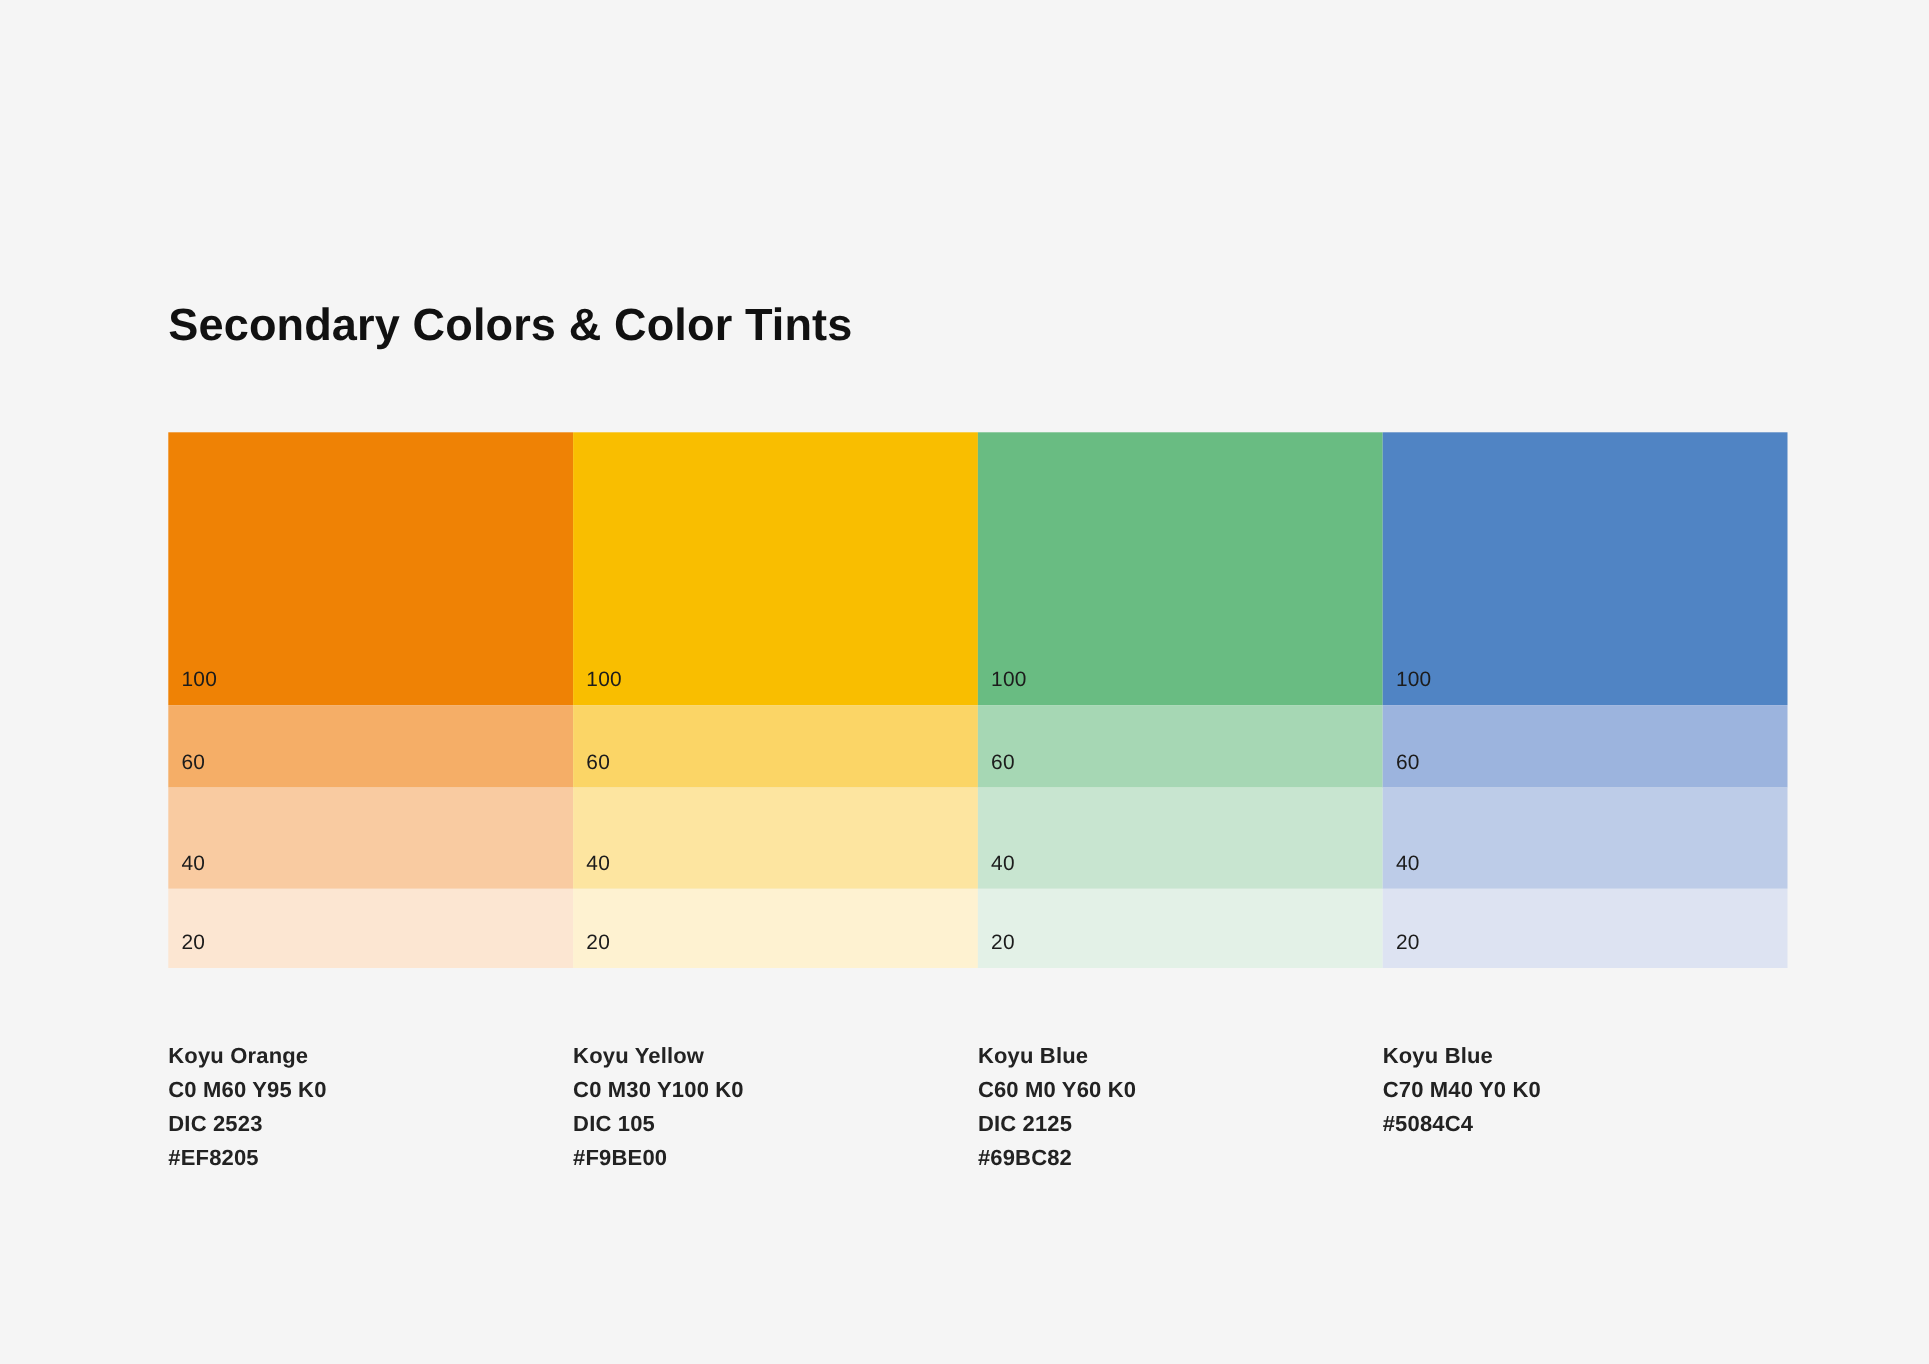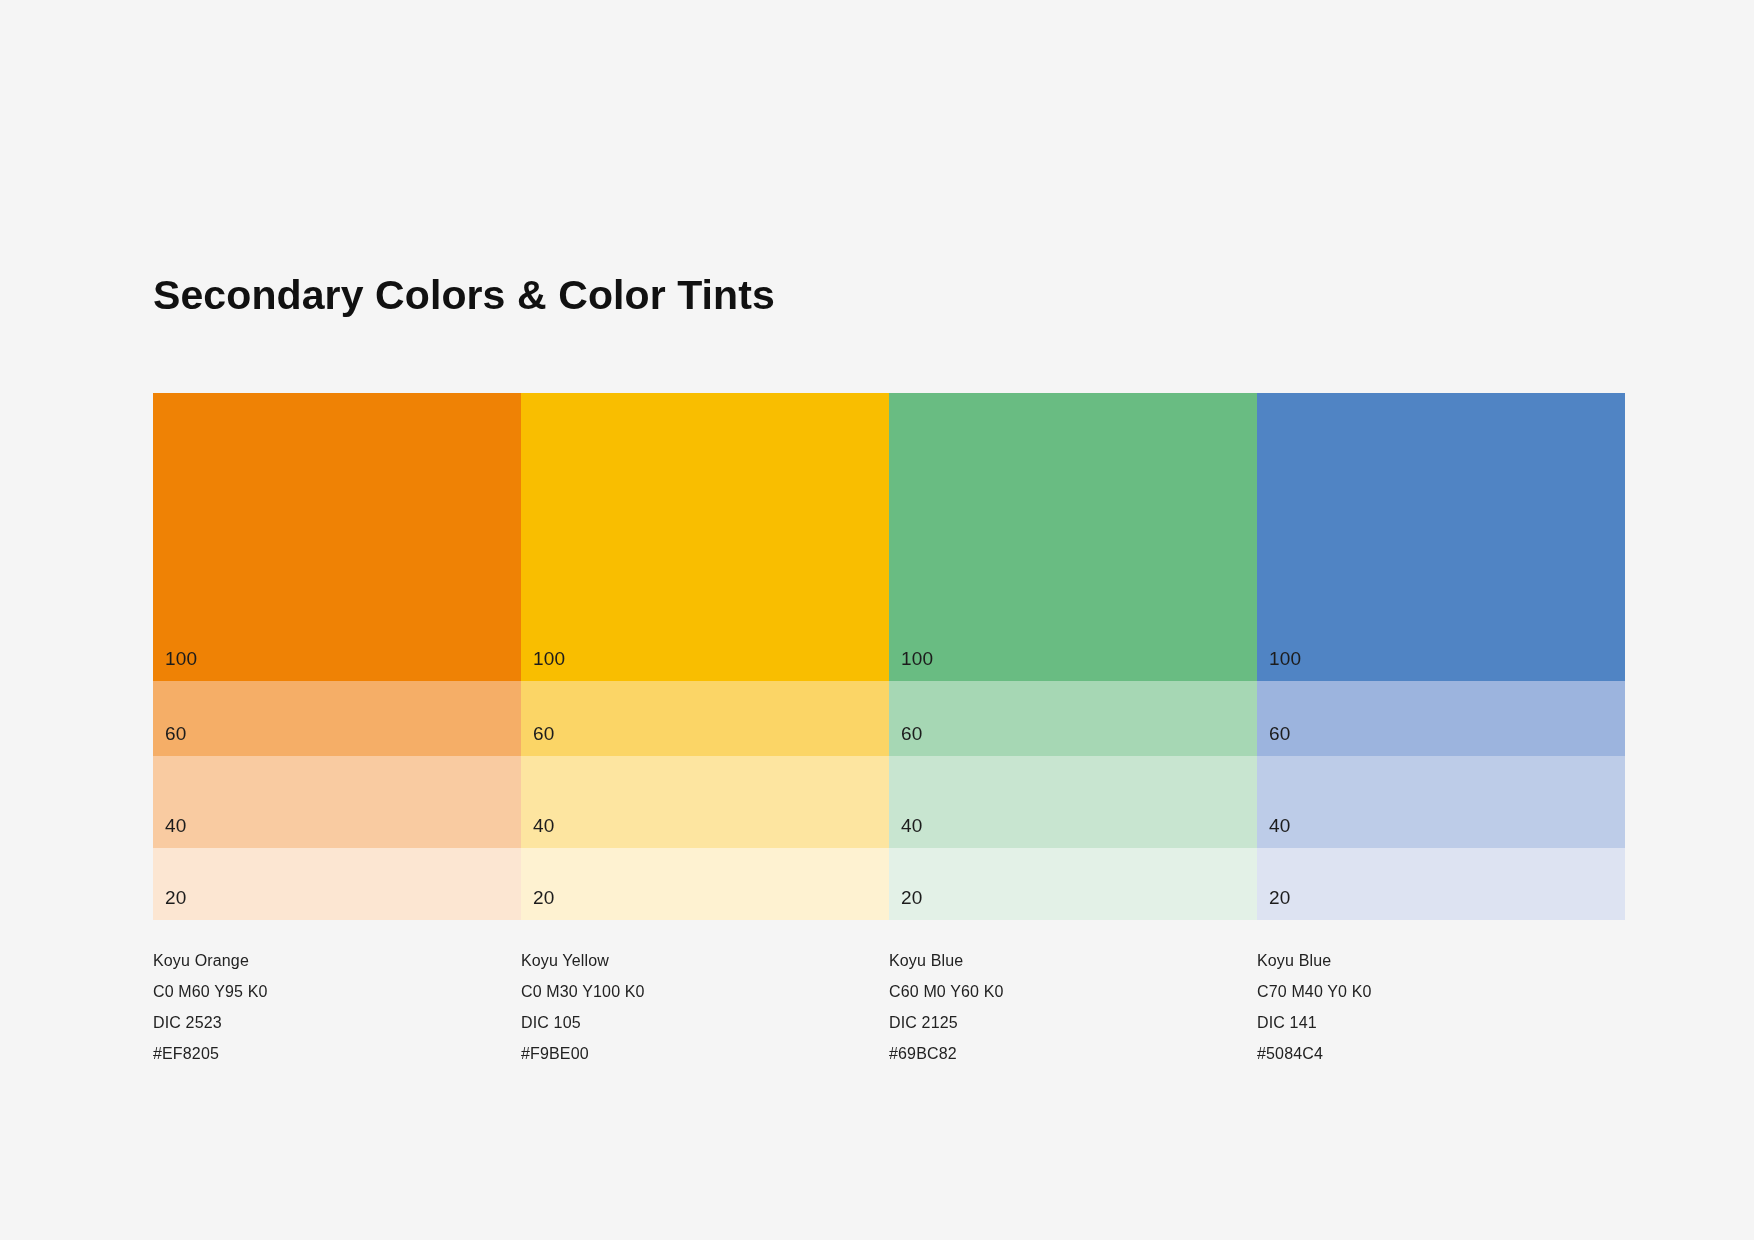--- a/index.html
+++ b/index.html
@@ -46,21 +46,21 @@
     width: 368px;
     height: 530px;
     display: flex;
     flex-direction: column;
     position: relative;
   }
   .tint-band {
     position: relative;
     box-sizing: border-box;
   }
-  .tint-band.t100 { height: 288px; }
+  .tint-band.t100 { height: 248px; }
   .tint-band.t60  { height: 75px; padding-left: 11px; }
   .tint-band.t40  { height: 92px; }
   .tint-band.t20  { height: 72px; }
   .tint-label {
     position: absolute;
     left: 12px;
     bottom: 13px;
     font-size: 19px;
     font-weight: 400;
     color: #1c1c1c;
@@ -74,22 +74,22 @@
     width: 1472px;
     display: flex;
     flex-direction: row;
   }
   .caption-block {
     width: 368px;
     display: flex;
     flex-direction: column;
   }
   .caption-line {
-    font-size: 16px;
-    font-weight: 400;
+    font-size: 20px;
+    font-weight: 700;
     color: #222222;
     line-height: 31px;
     letter-spacing: 0.15px;
     white-space: nowrap;
   }
 </style>
 </head>
 <body style="background-color: rgb(245, 245, 245);">
 
 <div id="page">
@@ -179,19 +179,18 @@
     <div class="caption-block">
       <span class="caption-line">Koyu Blue</span>
       <span class="caption-line">C60 M0 Y60 K0</span>
       <span class="caption-line">DIC 2125</span>
       <span class="caption-line">#69BC82</span>
     </div>
 
     <div class="caption-block">
       <span class="caption-line">Koyu Blue</span>
       <span class="caption-line">C70 M40 Y0 K0</span>
-      <span class="caption-line">DIC 141</span>
       <span class="caption-line">#5084C4</span>
     </div>
 
   </div>
 
 </div>
 
 </body></html>

